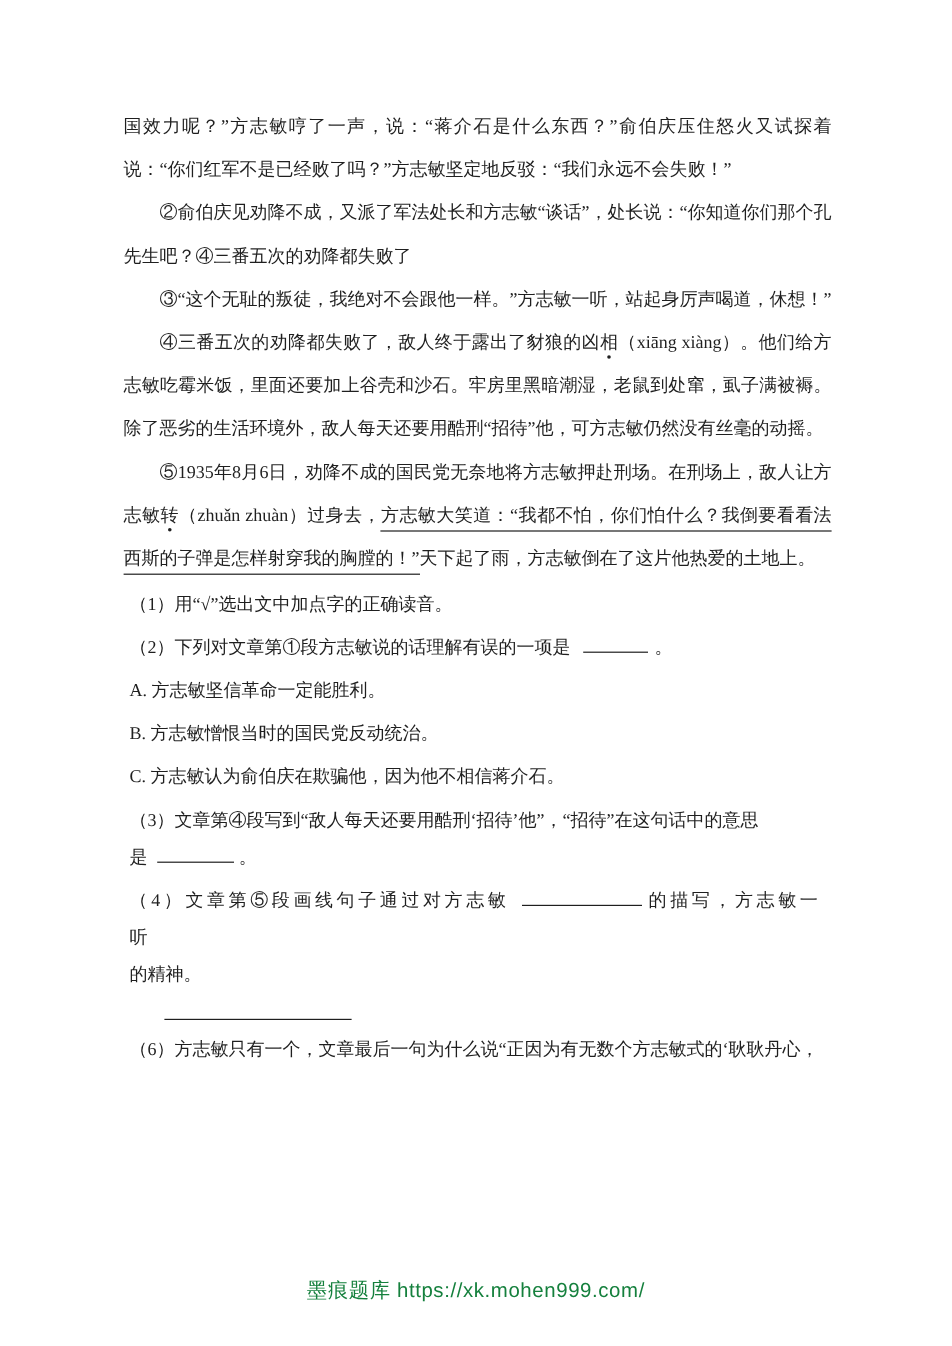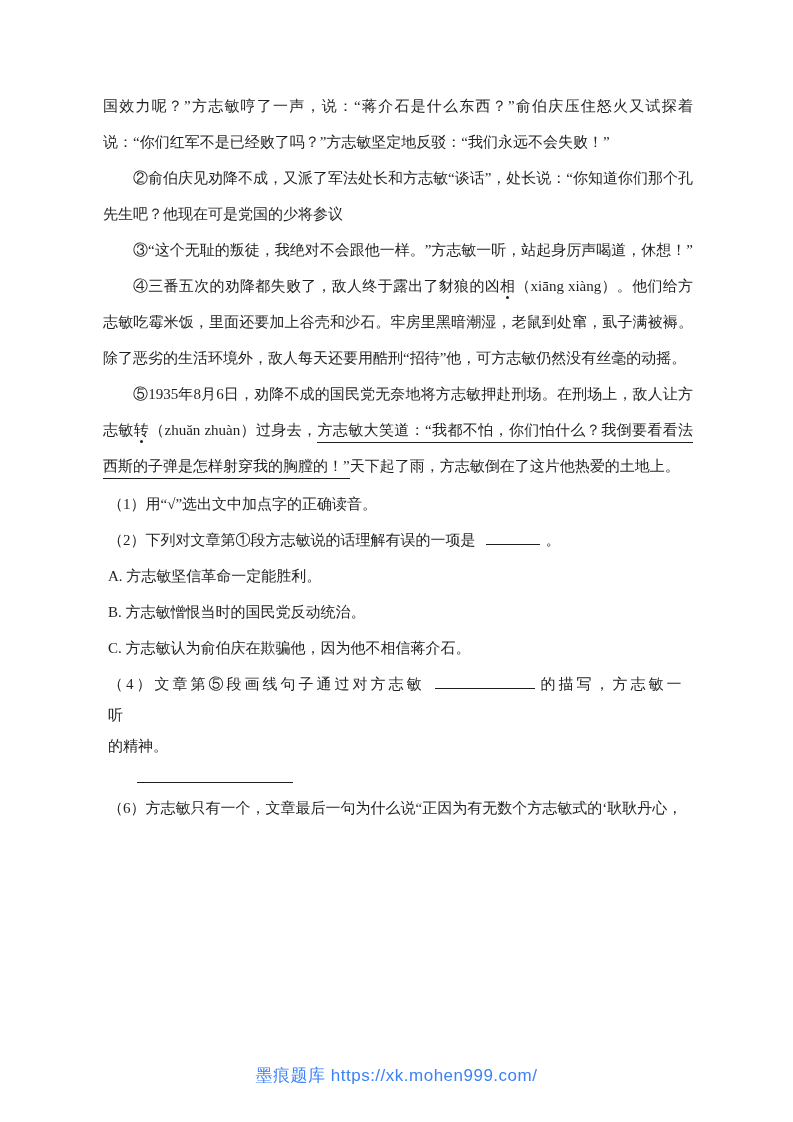--- a/index.html
+++ b/index.html
@@ -47,47 +47,48 @@
     width: 156px; height: 0;
     border-bottom: 1.5px solid #1f1f1f;
     margin: 20px 0 10px 34px;
   }
 
   .footer {
     position: absolute; left: 0; right: 0; top: 1064px;
     text-align: center;
     font-family: "Liberation Sans", "DejaVu Sans", sans-serif;
     font-size: 17px;
-    color: #3b82f6;
+    color: #15803d;
     letter-spacing: 0.5px;
   }
 </style>
 </head>
 <body>
 
 <div class="page">
   <main class="content">
 
     <section class="passage">
       <p>国效力呢？”方志敏哼了一声，说：“蒋介石是什么东西？”俞伯庆压住怒火又试探着说：“你们红军不是已经败了吗？”方志敏坚定地反驳：“我们永远不会失败！”</p>
-      <p class="indent">②俞伯庆见劝降不成，又派了军法处长和方志敏“谈话”，处长说：“你知道你们那个孔先生吧？他现在可是党国的少将参议</p>
+      <p class="indent">②俞伯庆见劝降不成，又派了军法处长和方志敏“谈话”，处长说：“你知道你们那个孔先生吧？④三番五次的劝降都失败了</p>
       <p class="indent">③“这个无耻的叛徒，我绝对不会跟他一样。”方志敏一听，站起身厉声喝道，休想！”</p>
       <p class="indent"><span>④三番五次的劝降都失败了，敌人终于露出了豺狼的凶</span><span class="dotted">相</span><span>（xiāng xiàng）。他们给方志敏吃霉米饭，里面还要加上谷壳和沙石。牢房里黑暗潮湿，老鼠到处窜，虱子满被褥。除了恶劣的生活环境外，敌人每天还要用酷刑“招待”他，可方志敏仍然没有丝毫的动摇。</span></p>
       <p class="indent"><span>⑤1935年8月6日，劝降不成的国民党无奈地将方志敏押赴刑场。在刑场上，敌人让方志敏</span><span class="dotted">转</span><span>（zhuǎn zhuàn）过身去，</span><span class="ul-text">方志敏大笑道：“我都不怕，你们怕什么？我倒要看看法西斯的子弹是怎样射穿我的胸膛的！”</span><span>天下起了雨，方志敏倒在了这片他热爱的土地上。</span></p>
     </section>
 
     <section class="questions">
       <p>（1）用“√”选出文中加点字的正确读音。</p>
 
       <p><span>（2）下列对文章第①段方志敏说的话理解有误的一项是</span><span class="blank blank-q2"></span><span>。</span></p>
 
       <p>A. 方志敏坚信革命一定能胜利。</p>
       <p>B. 方志敏憎恨当时的国民党反动统治。</p>
       <p>C. 方志敏认为俞伯庆在欺骗他，因为他不相信蒋介石。</p>
 
+      <p><span>（3）文章第④段写到“敌人每天还要用酷刑‘招待’他”，“招待”在这句话中的意思</span><br><span>是</span><span class="blank blank-q3"></span><span>。</span></p>
 
       <p><span class="spread"><span>（4）文章第⑤段画线句子通过对方志敏</span><span class="blank blank-q4"></span><span>的描写，方志敏一听</span></span><br><span>的精神。</span></p>
 
 
       <div class="answer-line"></div>
 
       <p>（6）方志敏只有一个，文章最后一句为什么说“正因为有无数个方志敏式的‘耿耿丹心，</p>
     </section>
 
   </main>

